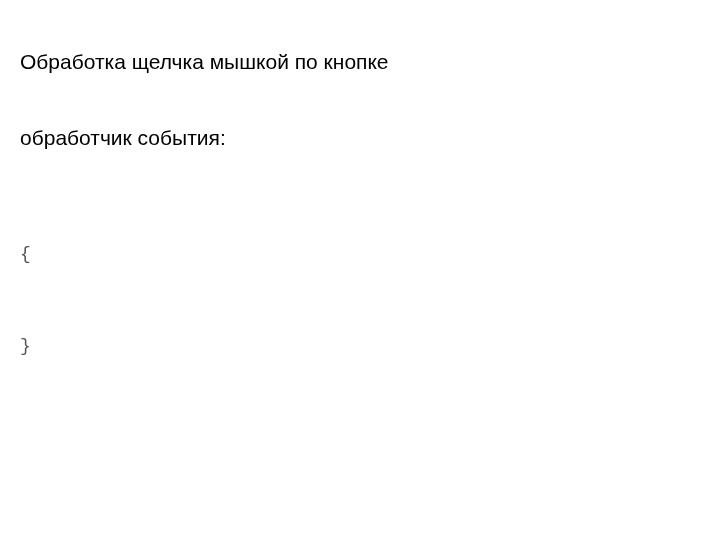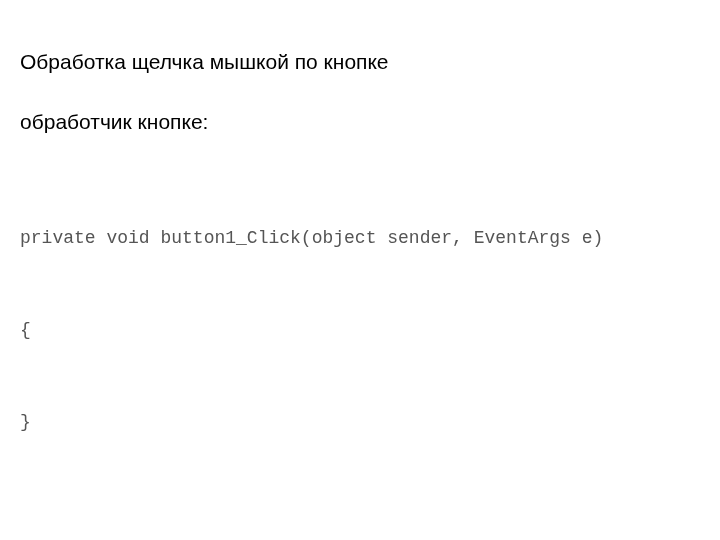--- a/index.html
+++ b/index.html
@@ -10,21 +10,21 @@
     background: #ffffff;
     font-family: Arial, Helvetica, sans-serif;
     color: #000000;
   }
   .page {
     box-sizing: border-box;
     padding: 50px 20px 20px 20px;
   }
   .heading {
     font-size: 21px;
-    margin-bottom: 36px;
+    margin-bottom: 52px;
   }
   .subheading {
     font-size: 21px;
     margin-bottom: 28px;
   }
   .code-block {
     font-family: "Courier New", Courier, monospace;
     font-size: 18px;
     color: #555555;
     line-height: 1.7;
@@ -37,21 +37,20 @@
     padding-left: 36px;
   }
 </style>
 </head>
 <body>
 
 <div class="page">
 
   <div class="heading">Обработка щелчка мышкой по кнопке</div>
 
-  <div class="subheading">обработчик кнопке:</div>
+  <div class="subheading">обработчик события:</div>
 
   <div class="code-block">
-    <span class="code-line">private void button1_Click(object sender, EventArgs e)</span>
     <span class="code-line">{</span>
     <span class="code-line">}</span>
   </div>
 
 </div>
 
 </body></html>

